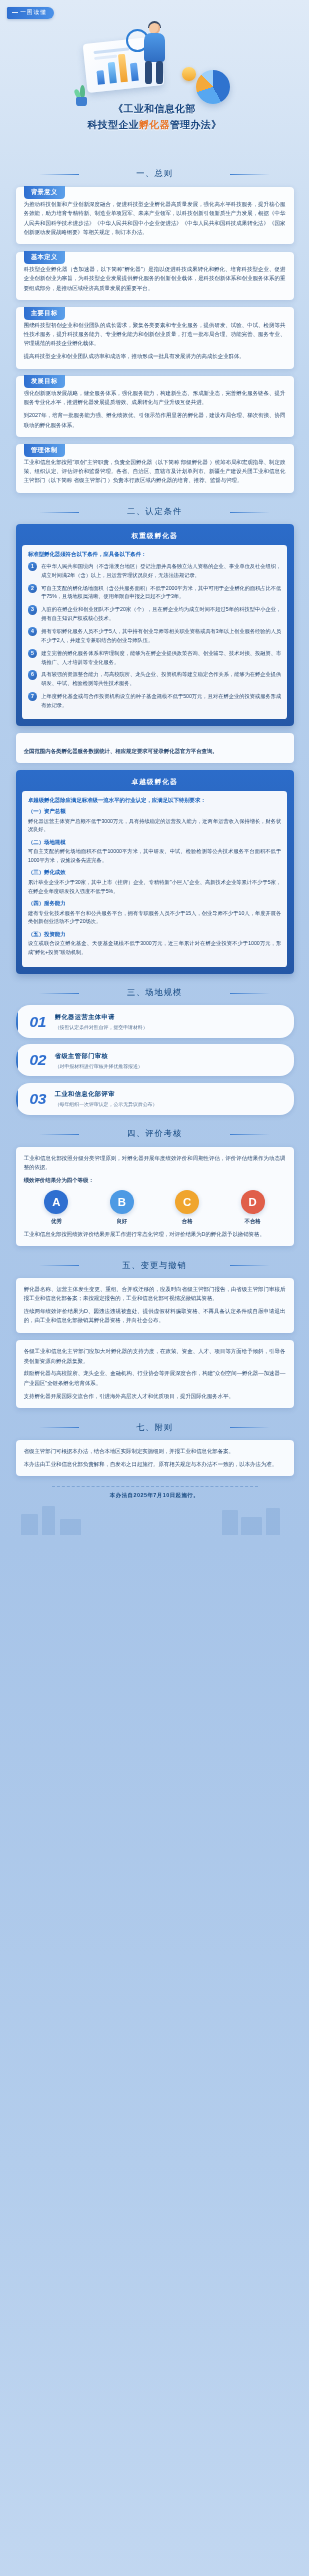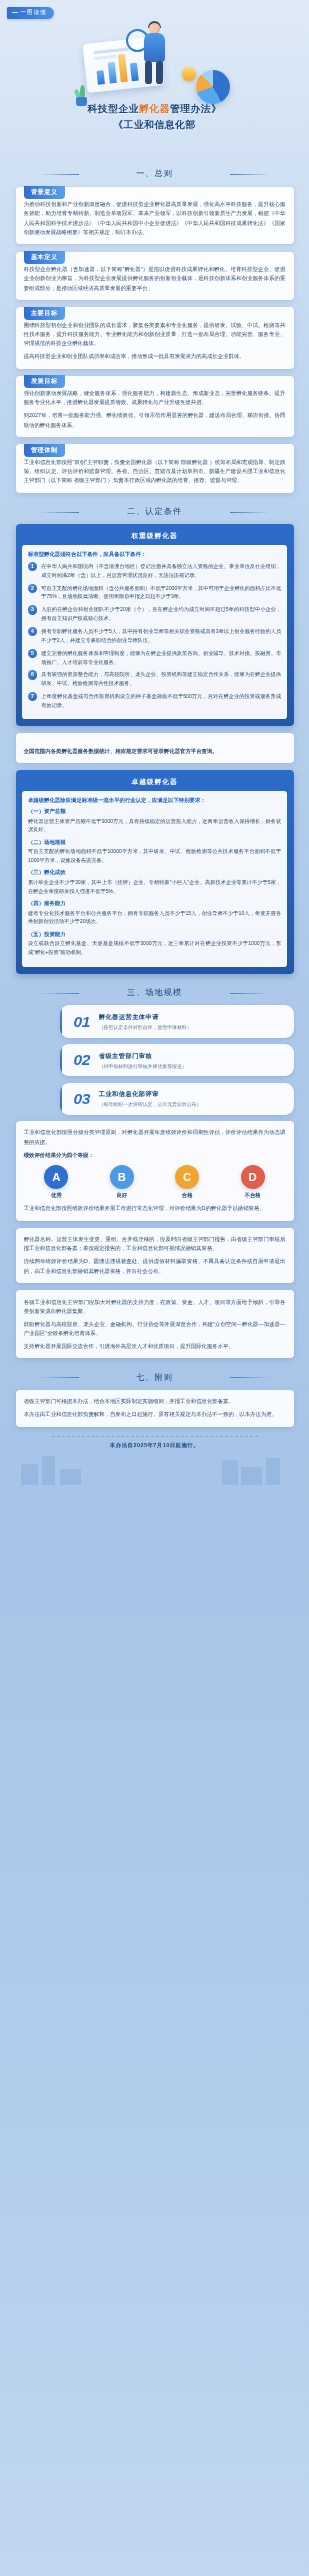--- a/index.html
+++ b/index.html
@@ -233,26 +233,25 @@
     text-align: justify;
   }
 
   
   .steps { width: 278px; margin: 0 auto 5.2px; z-index:2; position:relative;}
   .step {
     position: relative;
     display: flex;
     align-items: center;
     background: rgba(255,255,255,.93);
-    border-radius: 9px;
+    border-radius: 14px;
     margin-bottom: 6.2px;
     padding: 7.2px 7.2px 7.2px 5.2px;
     box-shadow: 0 1.5px 4.6px rgba(40,80,140,.14);
     overflow: hidden;
-    margin-left: 44px;
   }
   .step:before {
     content: "";
     position: absolute;
     left: 0; top: 0; bottom: 0;
     width: 2.6px;
     background: linear-gradient(180deg,#4d92e4,#2760b5);
   }
   .step .num {
     font-size: 15.5px;
@@ -349,24 +348,24 @@
       <div class="hero-pie"></div>
       <div class="hero-coin"></div>
       <div class="hero-plant">
         <div class="leaf2"></div>
         <div class="leaf"></div>
         <div class="pot"></div>
       </div>
     </div>
 
     <div class="title-wrap">
+      <div class="main-title">《工业和信息化部</div>
       <div class="main-title">
         <span>科技型企业</span><span class="hl">孵化器</span><span>管理办法》</span>
       </div>
-      <div class="main-title">《工业和信息化部</div>
     </div>
   </div>
 
   <div class="sec-head">
     <span class="txt">一、总则</span>
   </div>
 
   <div class="card">
     <div class="card-tag">背景意义</div>
     <p>为推动科技创新和产业创新深度融合，促进科技型企业孵化器高质量发展，强化高水平科技服务，提升核心服务效能，助力培育专精特新、制造业单项冠军、未来产业领军，以科技创新引领新质生产力发展，根据《中华人民共和国科学技术进步法》《中华人民共和国中小企业促进法》《中华人民共和国科技成果转化法》《国家创新驱动发展战略纲要》等相关规定，制订本办法。</p>
@@ -487,20 +486,23 @@
     </div>
     <div class="step">
       <div class="num">03</div>
       <div class="stxt">
         <div class="sname">工业和信息化部评审</div>
         <div class="ssub">（每年组织一次评审认定，公示无异议后公布）</div>
       </div>
     </div>
   </div>
 
+  <div class="sec-head">
+    <span class="txt">四、评价考核</span>
+  </div>
 
   <div class="card" style="padding-top:7.2px;">
     <p>工业和信息化部按照分级分类管理原则，对孵化器开展年度绩效评价和周期性评估，评价评估结果作为动态调整的依据。</p>
     <p class="hl-blue">绩效评价结果分为四个等级：</p>
     <div class="grade-row">
       <div class="grade">
         <div class="circle" style="background:#2f6fd0;">A</div>
         <div class="glabel">优秀</div>
       </div>
       <div class="grade">
@@ -512,20 +514,23 @@
         <div class="glabel">合格</div>
       </div>
       <div class="grade">
         <div class="circle" style="background:#e05f4a;">D</div>
         <div class="glabel">不合格</div>
       </div>
     </div>
     <p>工业和信息化部按照绩效评价结果开展工作进行常态化管理，对评价结果为D的孵化器予以撤销资格。</p>
   </div>
 
+  <div class="sec-head">
+    <span class="txt">五、变更与撤销</span>
+  </div>
 
   <div class="card" style="padding-top:7.2px;">
     <p>孵化器名称、运营主体发生变更、重组、合并或迁移的，应及时向省级主管部门报告，由省级主管部门审核后报工业和信息化部备案；未按规定报告的，工业和信息化部可视情况撤销其资格。</p>
     <p>连续两年绩效评价结果为D、因违法违规被查处、提供虚假材料骗取资格、不再具备认定条件或自愿申请退出的，由工业和信息化部撤销其孵化器资格，并向社会公布。</p>
   </div>
 
 
   <div class="card" style="padding-top:7.2px;">
     <p>各级工业和信息化主管部门应加大对孵化器的支持力度，在政策、资金、人才、项目等方面给予倾斜，引导各类创新资源向孵化器集聚。</p>
     <p>鼓励孵化器与高校院所、龙头企业、金融机构、行业协会等开展深度合作，构建"众创空间—孵化器—加速器—产业园区"全链条孵化培育体系。</p>

